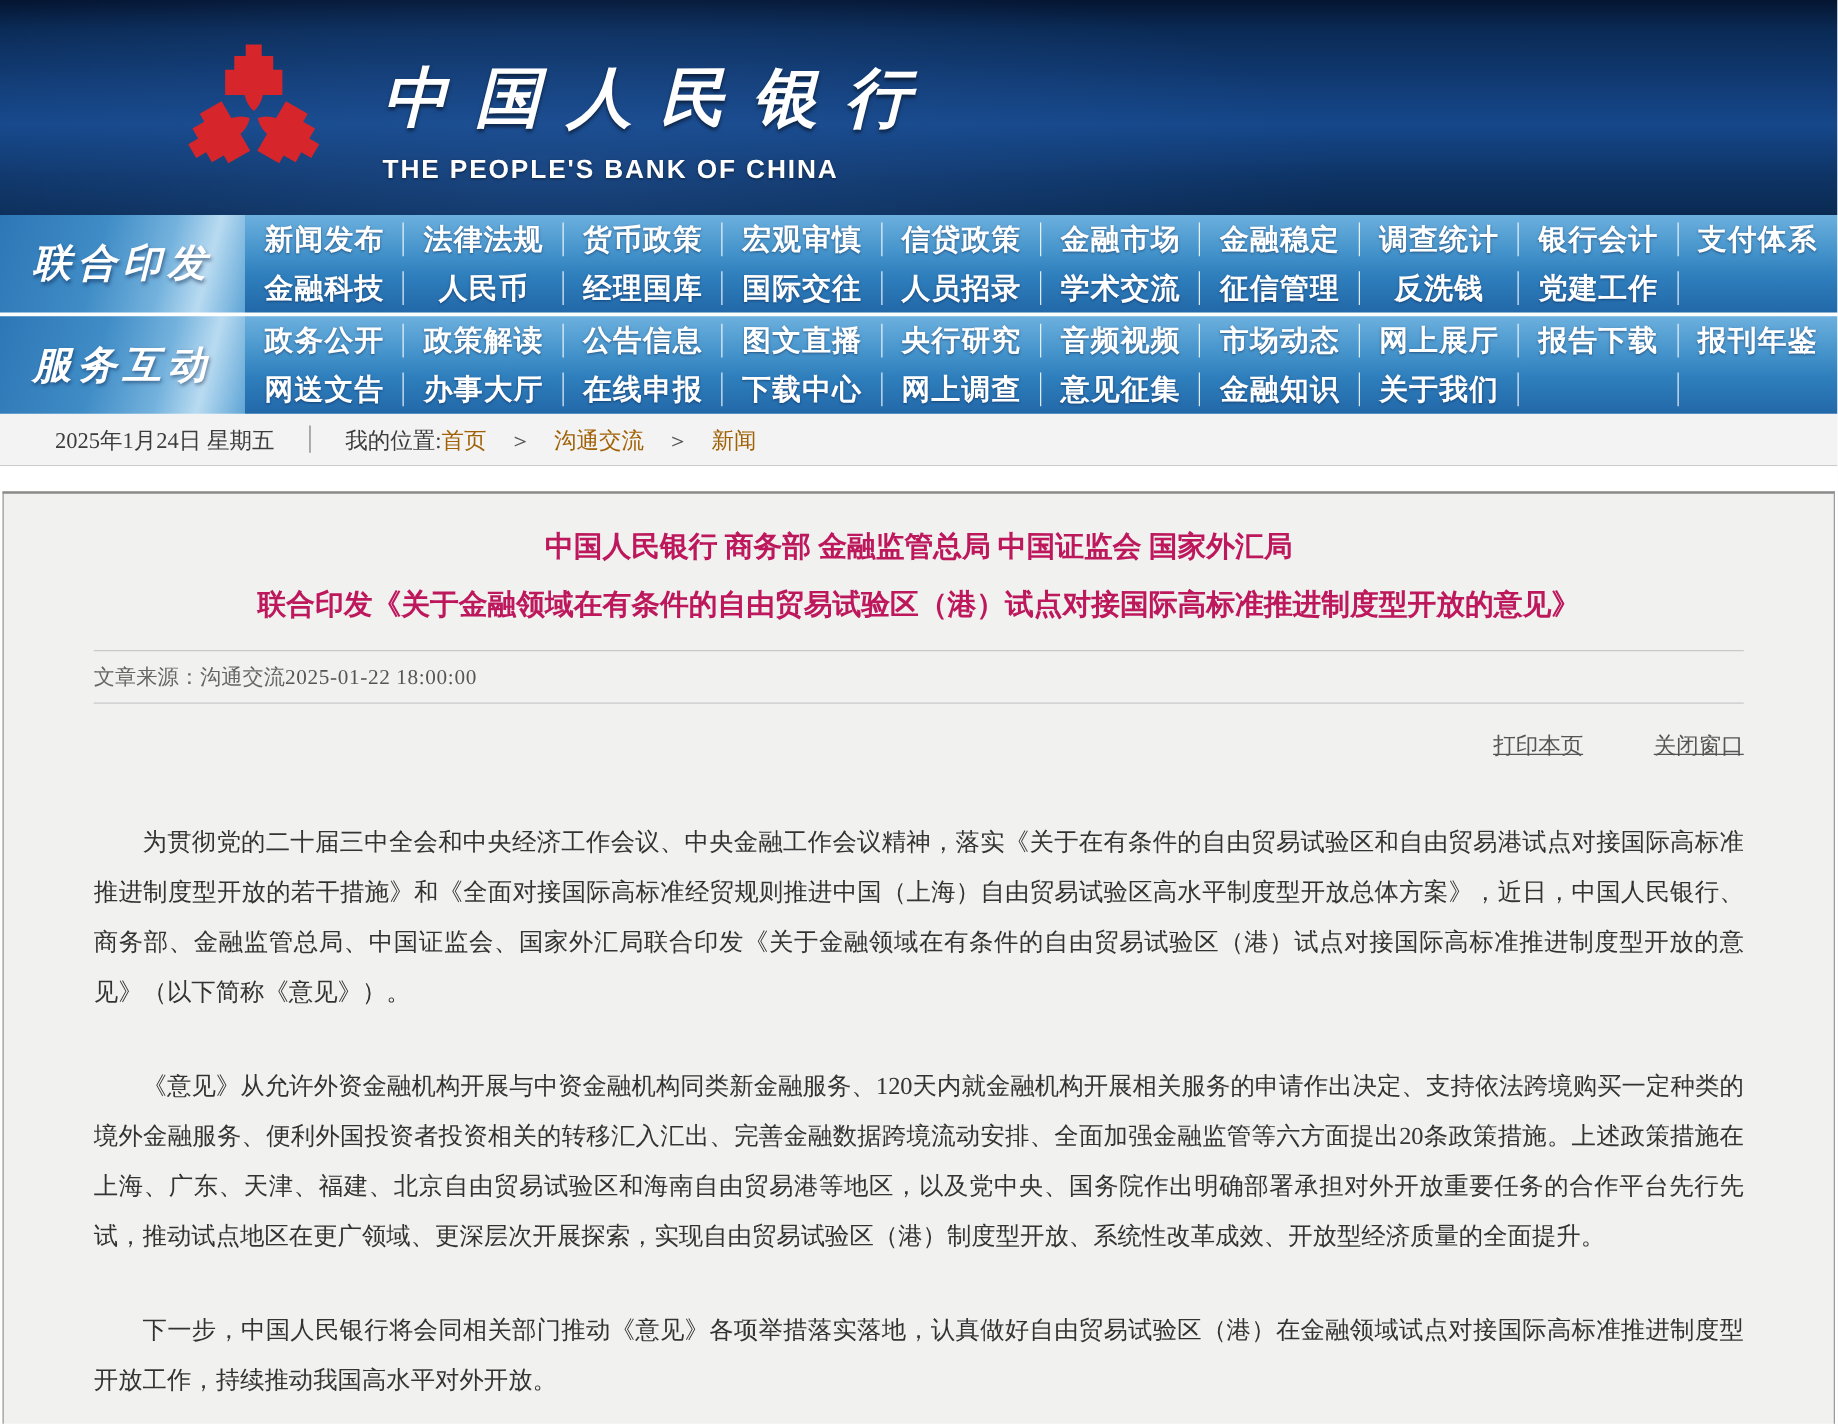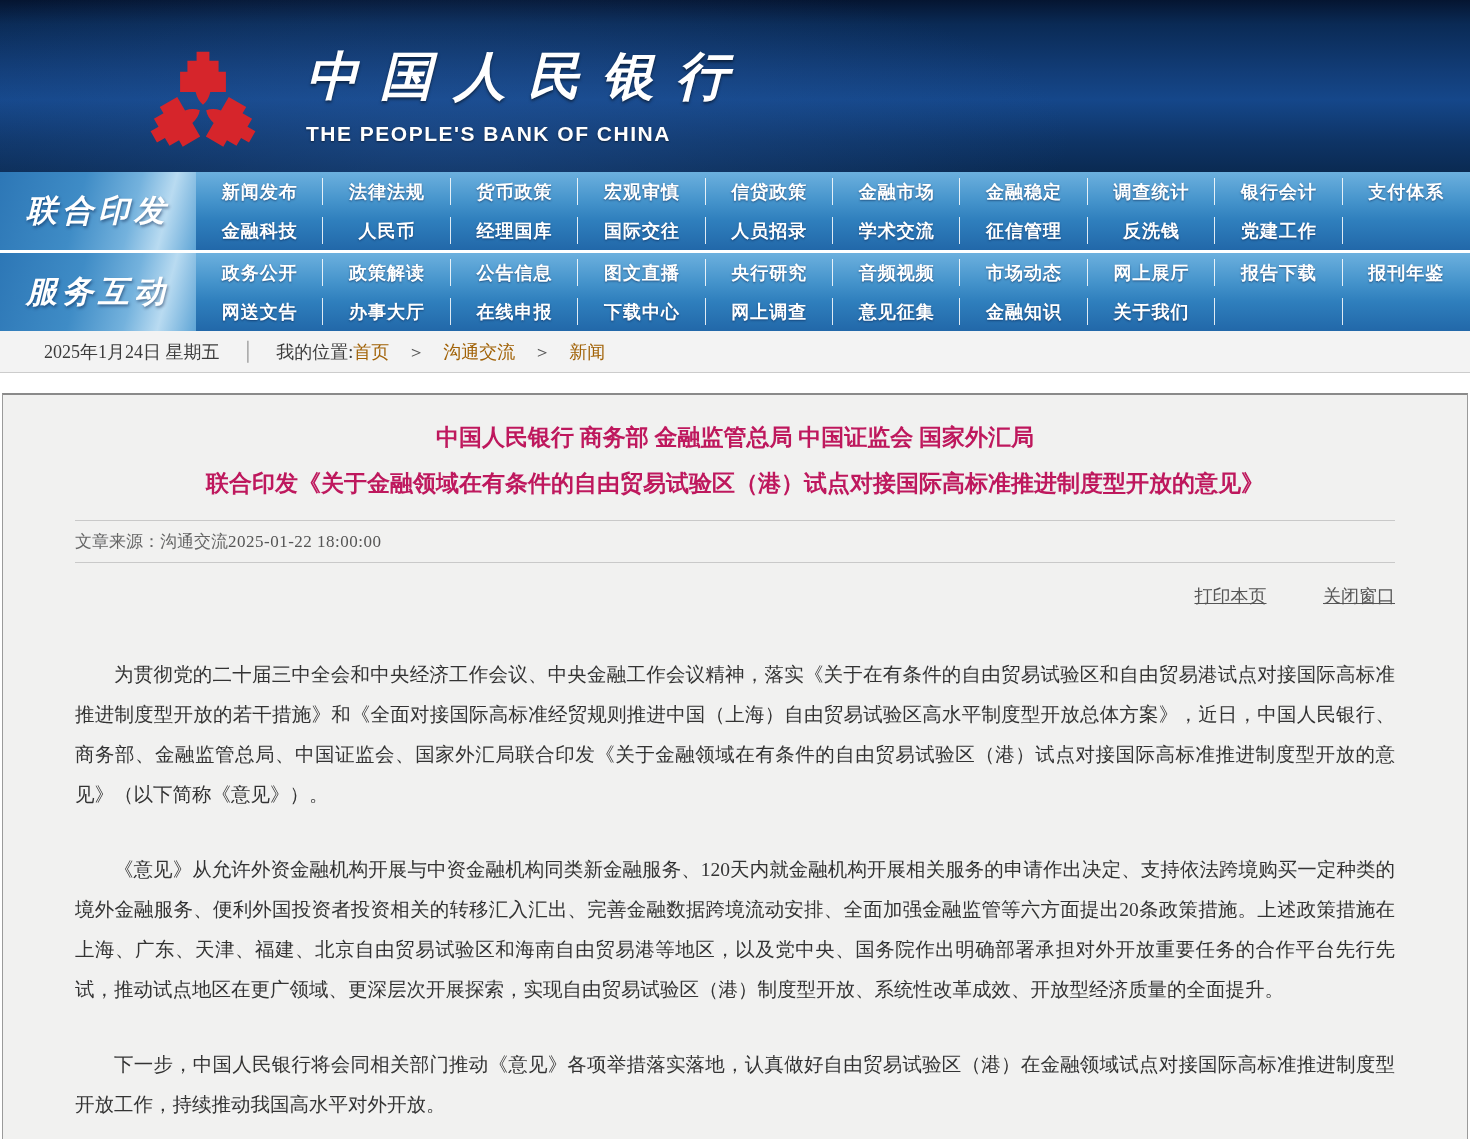--- a/index.html
+++ b/index.html
@@ -6,21 +6,21 @@
   html,body { width:1470px; height:1141px; background:#ffffff; overflow:hidden;
     font-family:"Liberation Serif","DejaVu Serif",serif; }
 
   
   .header {
     height:172px; position:relative;
     background:
       radial-gradient(ellipse 900px 260px at 30% 80%, rgba(40,90,160,.45), rgba(0,0,0,0) 70%),
       linear-gradient(180deg,#051531 0%,#0a2a55 14%,#123d78 42%,#15478a 58%,#0e3466 82%,#0a2a52 100%);
   }
-  .brand { position:absolute; left:148px; top:42px; display:flex; align-items:flex-start; }
+  .brand { position:absolute; left:148px; top:26px; display:flex; align-items:flex-end; }
   .emblem { width:110px; height:122px; margin-right:48px; }
   .brand-text .cn {
     color:#ffffff; font-size:52px; font-weight:bold; letter-spacing:22px;
     font-family:"DejaVu Serif","Liberation Serif",serif;
     text-shadow:0 2px 3px rgba(0,0,0,.5); font-style:italic;
   }
   .brand-text .en {
     color:#ffffff; font-size:21px; font-weight:bold; letter-spacing:1.5px; margin-top:10px;
     font-family:"Liberation Sans","DejaVu Sans",sans-serif; text-shadow:0 1px 2px rgba(0,0,0,.5);
   }
@@ -35,21 +35,21 @@
     background:linear-gradient(105deg,#2d77b6 0%,#3f8cc6 40%,#74b2dd 66%,#b9dbf1 82%,#5fa5d6 100%);
     text-shadow:1px 2px 3px rgba(0,20,60,.45); cursor:pointer;
     font-family:"Liberation Sans","DejaVu Sans",sans-serif;
   }
   .band-grid {
     flex:1; display:grid; grid-template-columns:repeat(10,1fr); grid-template-rows:1fr 1fr;
     background:linear-gradient(180deg,#6cb0de 0%,#4493cb 38%,#2f7fbd 62%,#2268a9 100%);
   }
   .nav-cell {
     position:relative; display:flex; align-items:center; justify-content:center;
-    color:#ffffff; font-size:18px; font-weight:bold; letter-spacing:1px; cursor:pointer;
+    color:#ffffff; font-size:23px; font-weight:bold; letter-spacing:1px; cursor:pointer;
     text-shadow:0 1px 2px rgba(0,20,60,.5);
     font-family:Liberation Sans, sans-serif;
   }
   .nav-cell:not(:nth-child(10n))::after {
     content:""; position:absolute; right:0; top:15%; height:70%; width:1px;
     background:rgba(255,255,255,.85);
   }
   .nav-cell.empty { cursor:default; }
 
   

